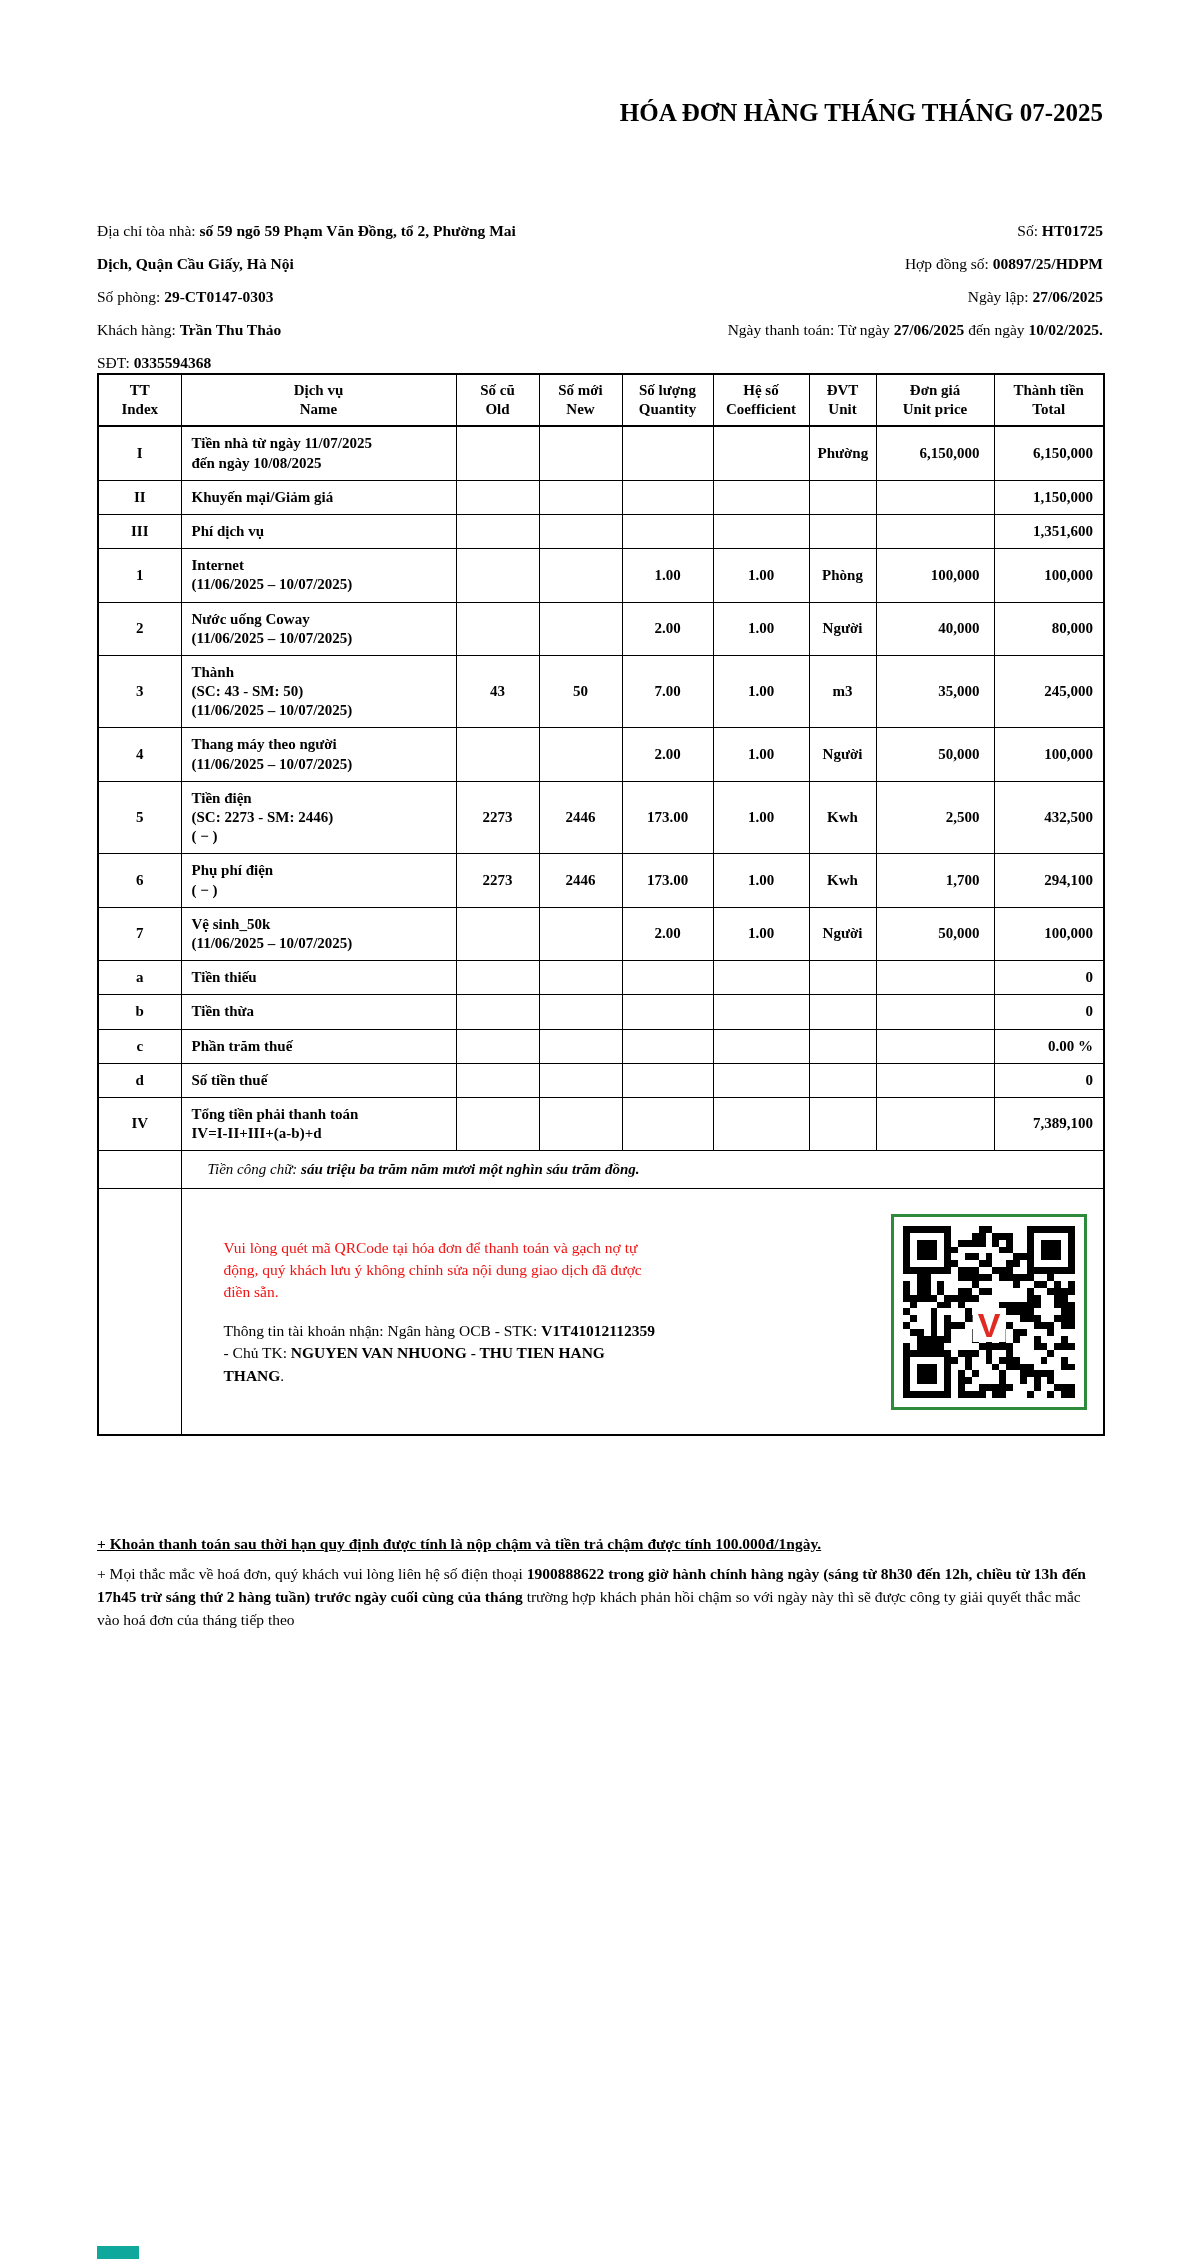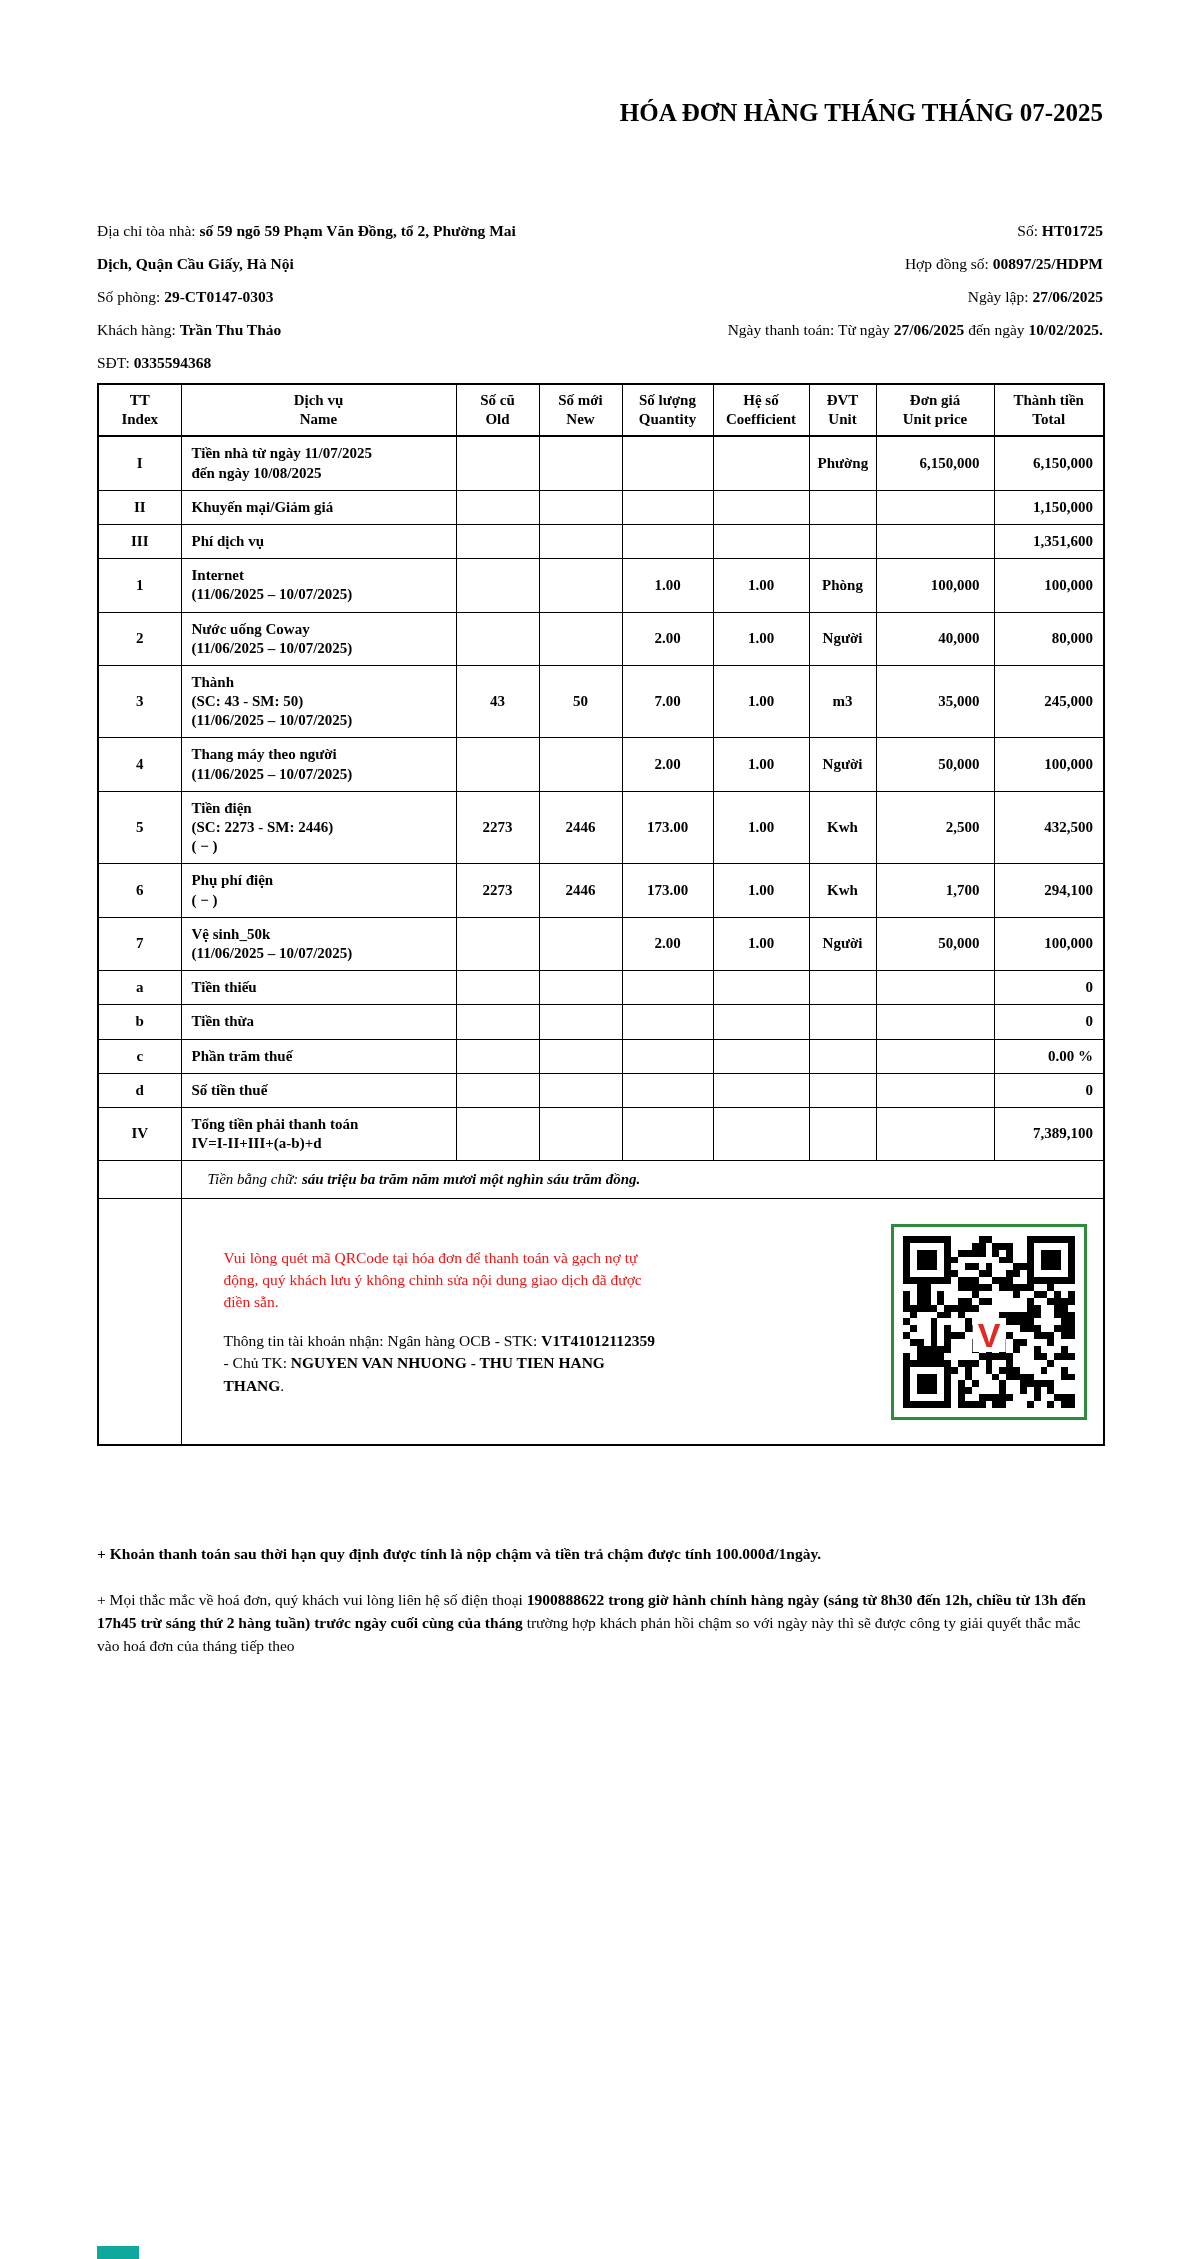--- a/index.html
+++ b/index.html
@@ -22,21 +22,21 @@
     font-weight:bold;font-size:25px;line-height:1.2;}
 
   
   .info{margin-top:10px;}
   .info-row{display:flex;justify-content:space-between;height:33px;align-items:flex-end;
     font-size:15.5px;line-height:1.2;}
   .info-left{max-width:560px;}
   .info-right{text-align:right;}
 
   
-  table.inv{border-collapse:collapse;width:1006px;margin-top:10px;
+  table.inv{border-collapse:collapse;width:1006px;margin-top:0;
     border:2px solid #000;font-size:15px;table-layout:fixed;}
   table.inv th,table.inv td{border:1px solid #000;vertical-align:middle;
     padding:7px 8px;line-height:1.28;}
   table.inv thead th{font-weight:bold;text-align:center;border-bottom:2px solid #000;padding:6px 4px;}
   table.inv td:nth-child(1){text-align:center;font-weight:bold;}
   table.inv td:nth-child(2){text-align:left;font-weight:bold;padding-left:10px;}
   table.inv td:nth-child(3),table.inv td:nth-child(4),
   table.inv td:nth-child(5),table.inv td:nth-child(6),
   table.inv td:nth-child(7){text-align:center;font-weight:bold;}
   table.inv td:nth-child(8){text-align:right;font-weight:bold;padding-right:14px;}
@@ -55,21 +55,21 @@
   .qr-grid{width:172px;height:172px;display:grid;
     grid-template-columns:repeat(25,1fr);grid-template-rows:repeat(25,1fr);background:#fff;}
   .qrm{background:#000;}
   .qr-v{position:absolute;left:50%;top:57%;transform:translate(-50%,-50%);
     background:#fff;padding:0 5px;font-family:"Liberation Sans", sans-serif;
     font-weight:bold;font-size:34px;line-height:1;}
 
   
   .notes{margin-top:96px;font-size:15.5px;line-height:1.5;}
   .notes-heading{font-weight:bold;font-size:16px;margin-bottom:26px;}
-  .note1{font-weight:bold;margin-bottom:22px;}
+  .note1{font-weight:bold;margin-bottom:6px;text-decoration:underline;}
   .note2{margin-bottom:20px;}
   .closing{font-weight:bold;font-size:16px;line-height:1.45;}
 
   .footer-mark{position:absolute;left:97px;top:2246px;width:42px;height:13px;}
 </style>
 </head>
 <body>
 
 <div class="page">
 
@@ -356,21 +356,21 @@
     <td></td>
     <td></td>
     <td></td>
     <td></td>
     <td>7,389,100</td>
   </tr>
       </tbody>
     <tbody>
       <tr>
         <td></td>
-        <td colspan="8" class="words-cell"><span>Tiền bằng chữ: </span><span class="b">sáu triệu ba trăm năm mươi một nghìn sáu trăm đồng.</span></td>
+        <td colspan="8" class="words-cell"><span>Tiền công chữ: </span><span class="b">sáu triệu ba trăm năm mươi một nghìn sáu trăm đồng.</span></td>
       </tr>
       <tr>
         <td></td>
         <td colspan="8" class="qr-cell">
           <div class="qr-wrap">
             <div class="qr-texts">
               <p class="qr-note-red" style="color:#f21212;">Vui lòng quét mã QRCode tại hóa đơn để thanh toán và gạch nợ tự động, quý khách lưu ý không chỉnh sửa nội dung giao dịch đã được điền sẵn.</p>
               <p class="qr-account"><span>Thông tin tài khoản nhận: Ngân hàng OCB - STK: </span><span class="b">V1T41012112359</span><span> - Chủ TK: </span><span class="b">NGUYEN VAN NHUONG - THU TIEN HANG THANG</span><span>.</span></p>
             </div>
             <div class="qr-box">

